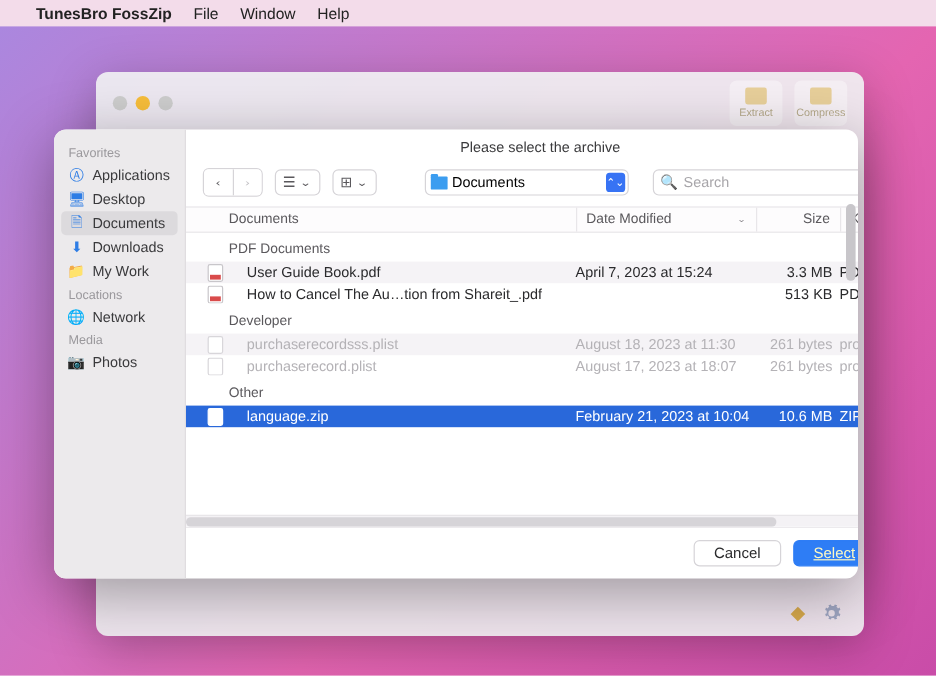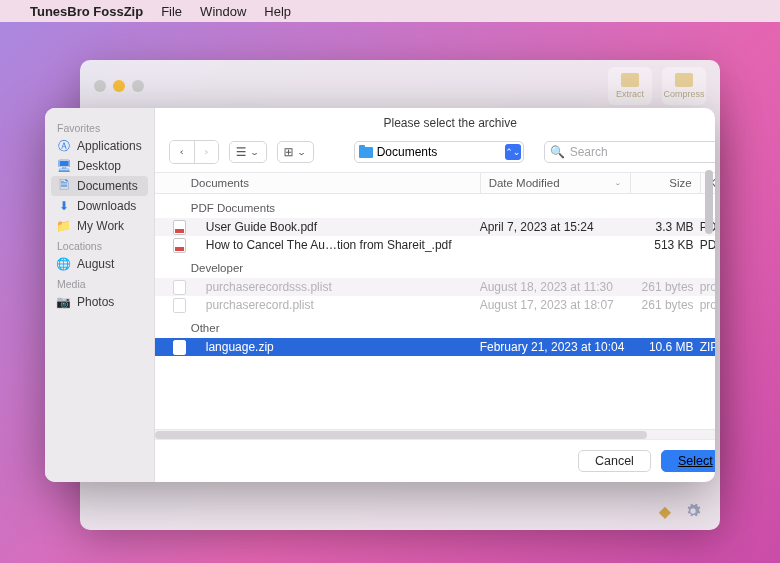--- a/index.html
+++ b/index.html
@@ -76,21 +76,21 @@
 .row.selected .file-ic { border-color:#fff; }
 
 .scroll-track { position:absolute; bottom:0; left:0; right:12px; height:10px; background:#f4f2f5; border-top:1px solid #e8e6e9; }
 .scroll-thumb { position:absolute; left:0; top:1px; height:8px; width:85%; background:#d6d4d8; border-radius:4px; }
 .vscroll-track { position:absolute; right:0; top:62px; bottom:40px; width:12px; }
 .vscroll-thumb { position:absolute; right:2px; top:0; width:8px; height:64px; background:#c8c6ca; border-radius:4px; }
 
 .footer { display:flex; justify-content:flex-end; gap:10px; padding:10px 16px; border-top:1px solid #eceaed; }
 .btn { height:22px; padding:0 16px; border-radius:5px; font-size:12.5px; display:flex; align-items:center; }
 .btn.cancel { background:#fff; border:1px solid #d6d4d8; color:#2a2a2c; }
-.btn.select { background:#2e7df5; color:#000000; border:1px solid #2e7df5;text-decoration:underline; }
+.btn.select { background:#2e7df5; color:#fef9c3; border:1px solid #2e7df5;text-decoration:underline; }
 
 .chev { display:inline-block; transform: scaleY(0.7); }
 svg { display:block; }
 </style>
 </head>
 <body>
 
 <div class="menubar">
   <span class="apple"></span>
   <span class="appname item">TunesBro FossZip</span>
@@ -146,21 +146,21 @@
         <span class="sb-icon">⬇</span>
         <span>Downloads</span>
       </div>
       <div class="sb-item">
         <span class="sb-icon">📁</span>
         <span>My Work</span>
       </div>
       <div class="section-label">Locations</div>
       <div class="sb-item">
         <span class="sb-icon gray">🌐</span>
-        <span>August</span>
+        <span>Network</span>
       </div>
       <div class="section-label">Media</div>
       <div class="sb-item">
         <span class="sb-icon gray">📷</span>
         <span>Photos</span>
       </div>
     </div>
 
   <div class="main">
     <div class="dlg-title">Please select the archive</div>

